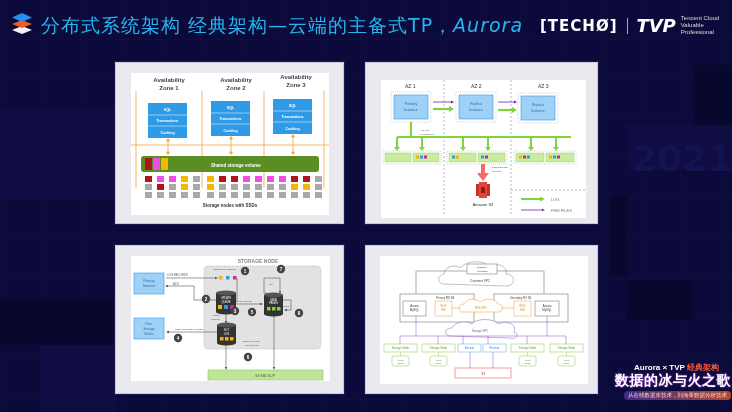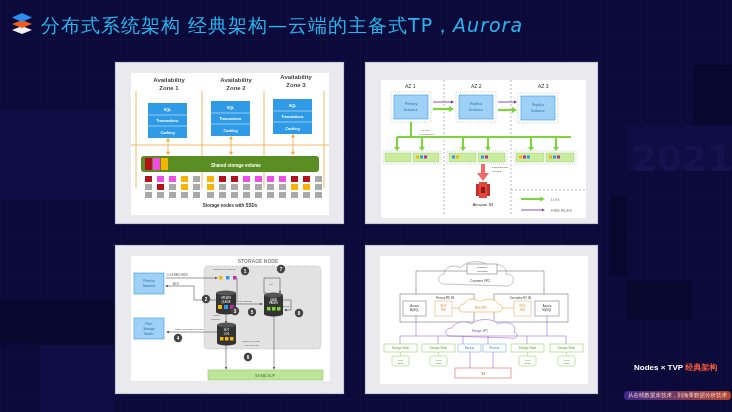--- a/index.html
+++ b/index.html
@@ -44,20 +44,29 @@
 <div class="deco-dark" style="left:627px;top:280px;width:65px;height:40px;"></div>
 
 <div class="header">
   <svg class="logo-stack" viewBox="0 0 22 22">
     <polygon points="11,14 21,18 11,22 1,18" fill="#f2f2f2"></polygon>
     <polygon points="11,8 21,12 11,16 1,12" fill="#f25a1e"></polygon>
     <polygon points="11,1 21,5.5 11,10 1,5.5" fill="#2a8ef0"></polygon>
   </svg>
   <div class="title">
     <span>分布式系统架构  经典架构—云端的主备式TP，</span><span class="en">Aurora</span>
+  </div>
+  <div class="brand">
+    <span class="techo">[TECHØ]</span>
+    <span class="brand-div"></span>
+    <span class="tvp">TVP</span>
+    <span class="tvp-sub">
+      <div>Tencent Cloud</div>
+      <div>Valuable Professional</div>
+    </span>
   </div>
 </div>
 
 <div class="panel" style="left:115px;top:62px;width:227px;height:160px;">
   <svg style="position:absolute;left:15px;top:10px;" width="198" height="142" viewBox="0 0 198 142">
     <rect x="0" y="0" width="198" height="142" fill="#fff"></rect>
 
     <g stroke="#f3a73f" stroke-width="0.8">
       <line x1="5" y1="18" x2="5" y2="115"></line>
       <line x1="71" y1="18" x2="71" y2="115"></line>
@@ -465,15 +474,16 @@
     <rect x="78" y="88" width="23" height="8" fill="#fff" stroke="#7bb4e5" stroke-width="0.6"></rect>
     <text x="89.5" y="93.3" font-size="2.8" fill="#3a88d0" text-anchor="middle">Backup</text>
     <rect x="103" y="88" width="23" height="8" fill="#fff" stroke="#7bb4e5" stroke-width="0.6"></rect>
     <text x="114.5" y="93.3" font-size="2.8" fill="#3a88d0" text-anchor="middle">Restore</text>
     <rect x="75" y="112" width="56" height="10" fill="#fff" stroke="#e06060" stroke-width="0.6"></rect>
     <text x="103" y="118.5" font-size="3" fill="#c03030" text-anchor="middle">S3</text>
   </svg>
 </div>
 
 <div class="event">
-  <div class="ev-top"><span>Nodes × TVP</span> <span class="hl">经典架构</span></div>
+  <div class="ev-top"><span>Aurora × TVP</span> <span class="hl">经典架构</span></div>
+  <div class="ev-main">数据的冰与火之歌</div>
   <div class="ev-sub">从在线数据库技术，到海量数据分析技术</div>
 </div>
 
 </body></html>

